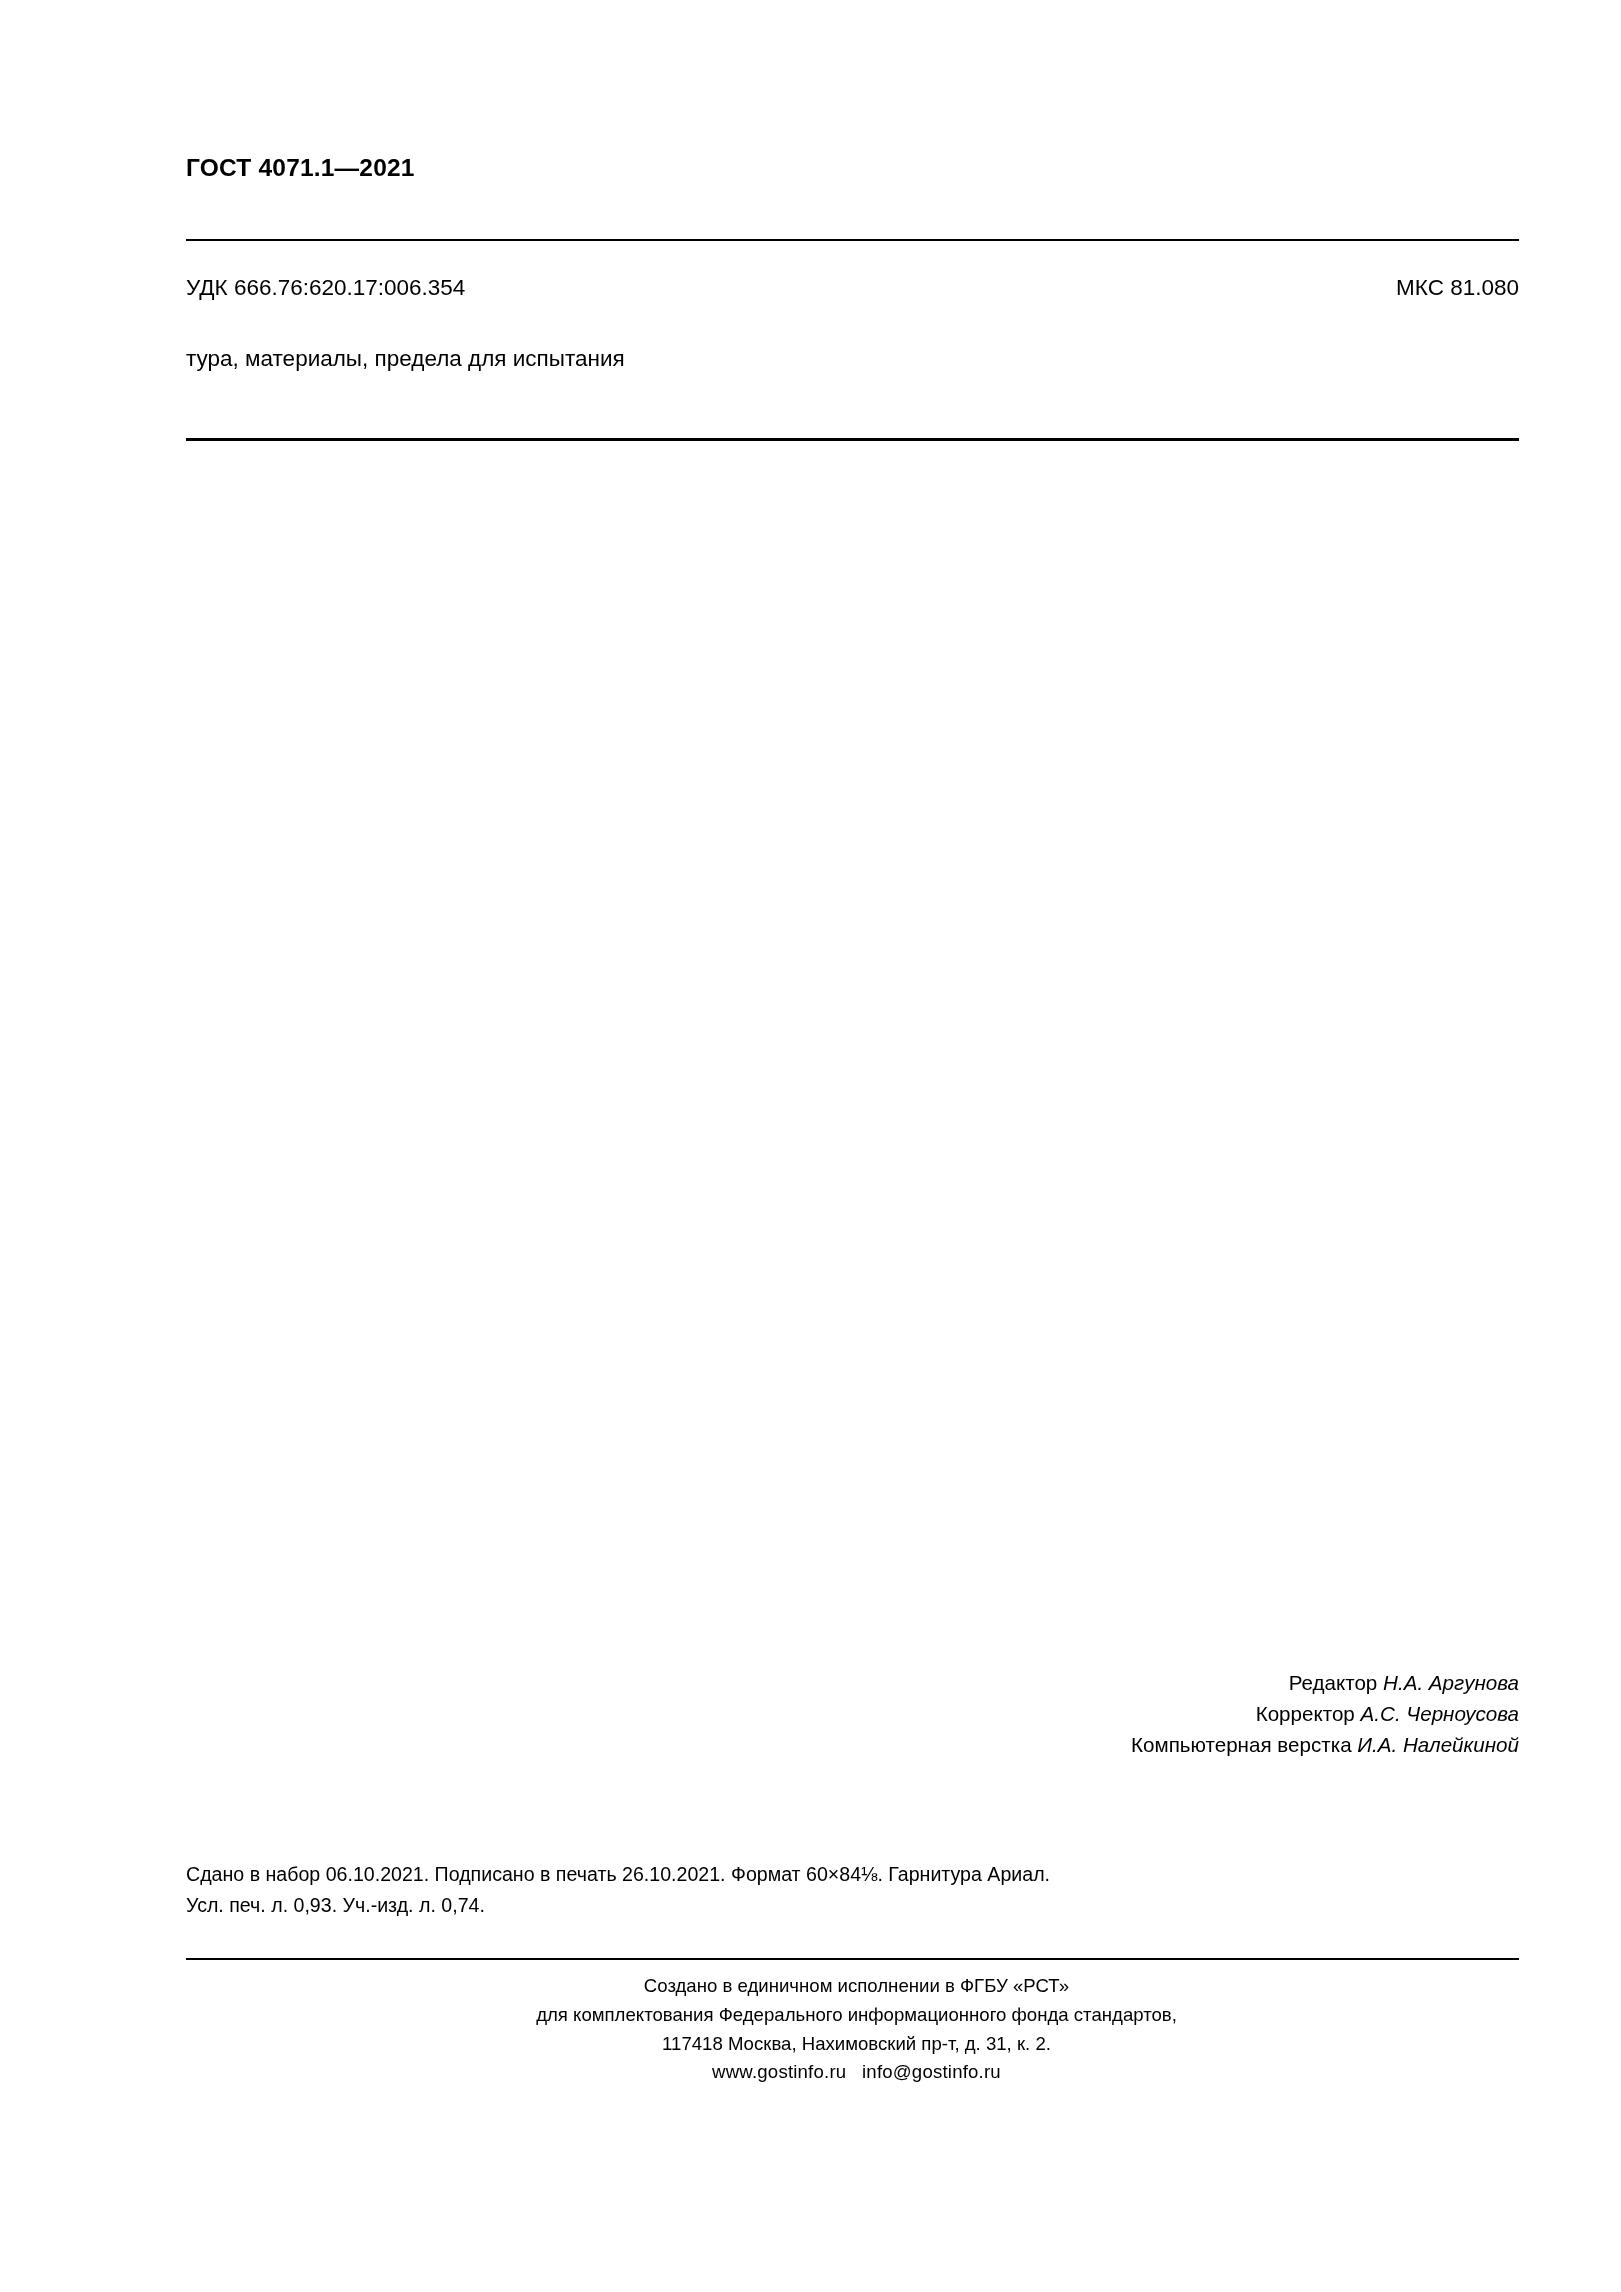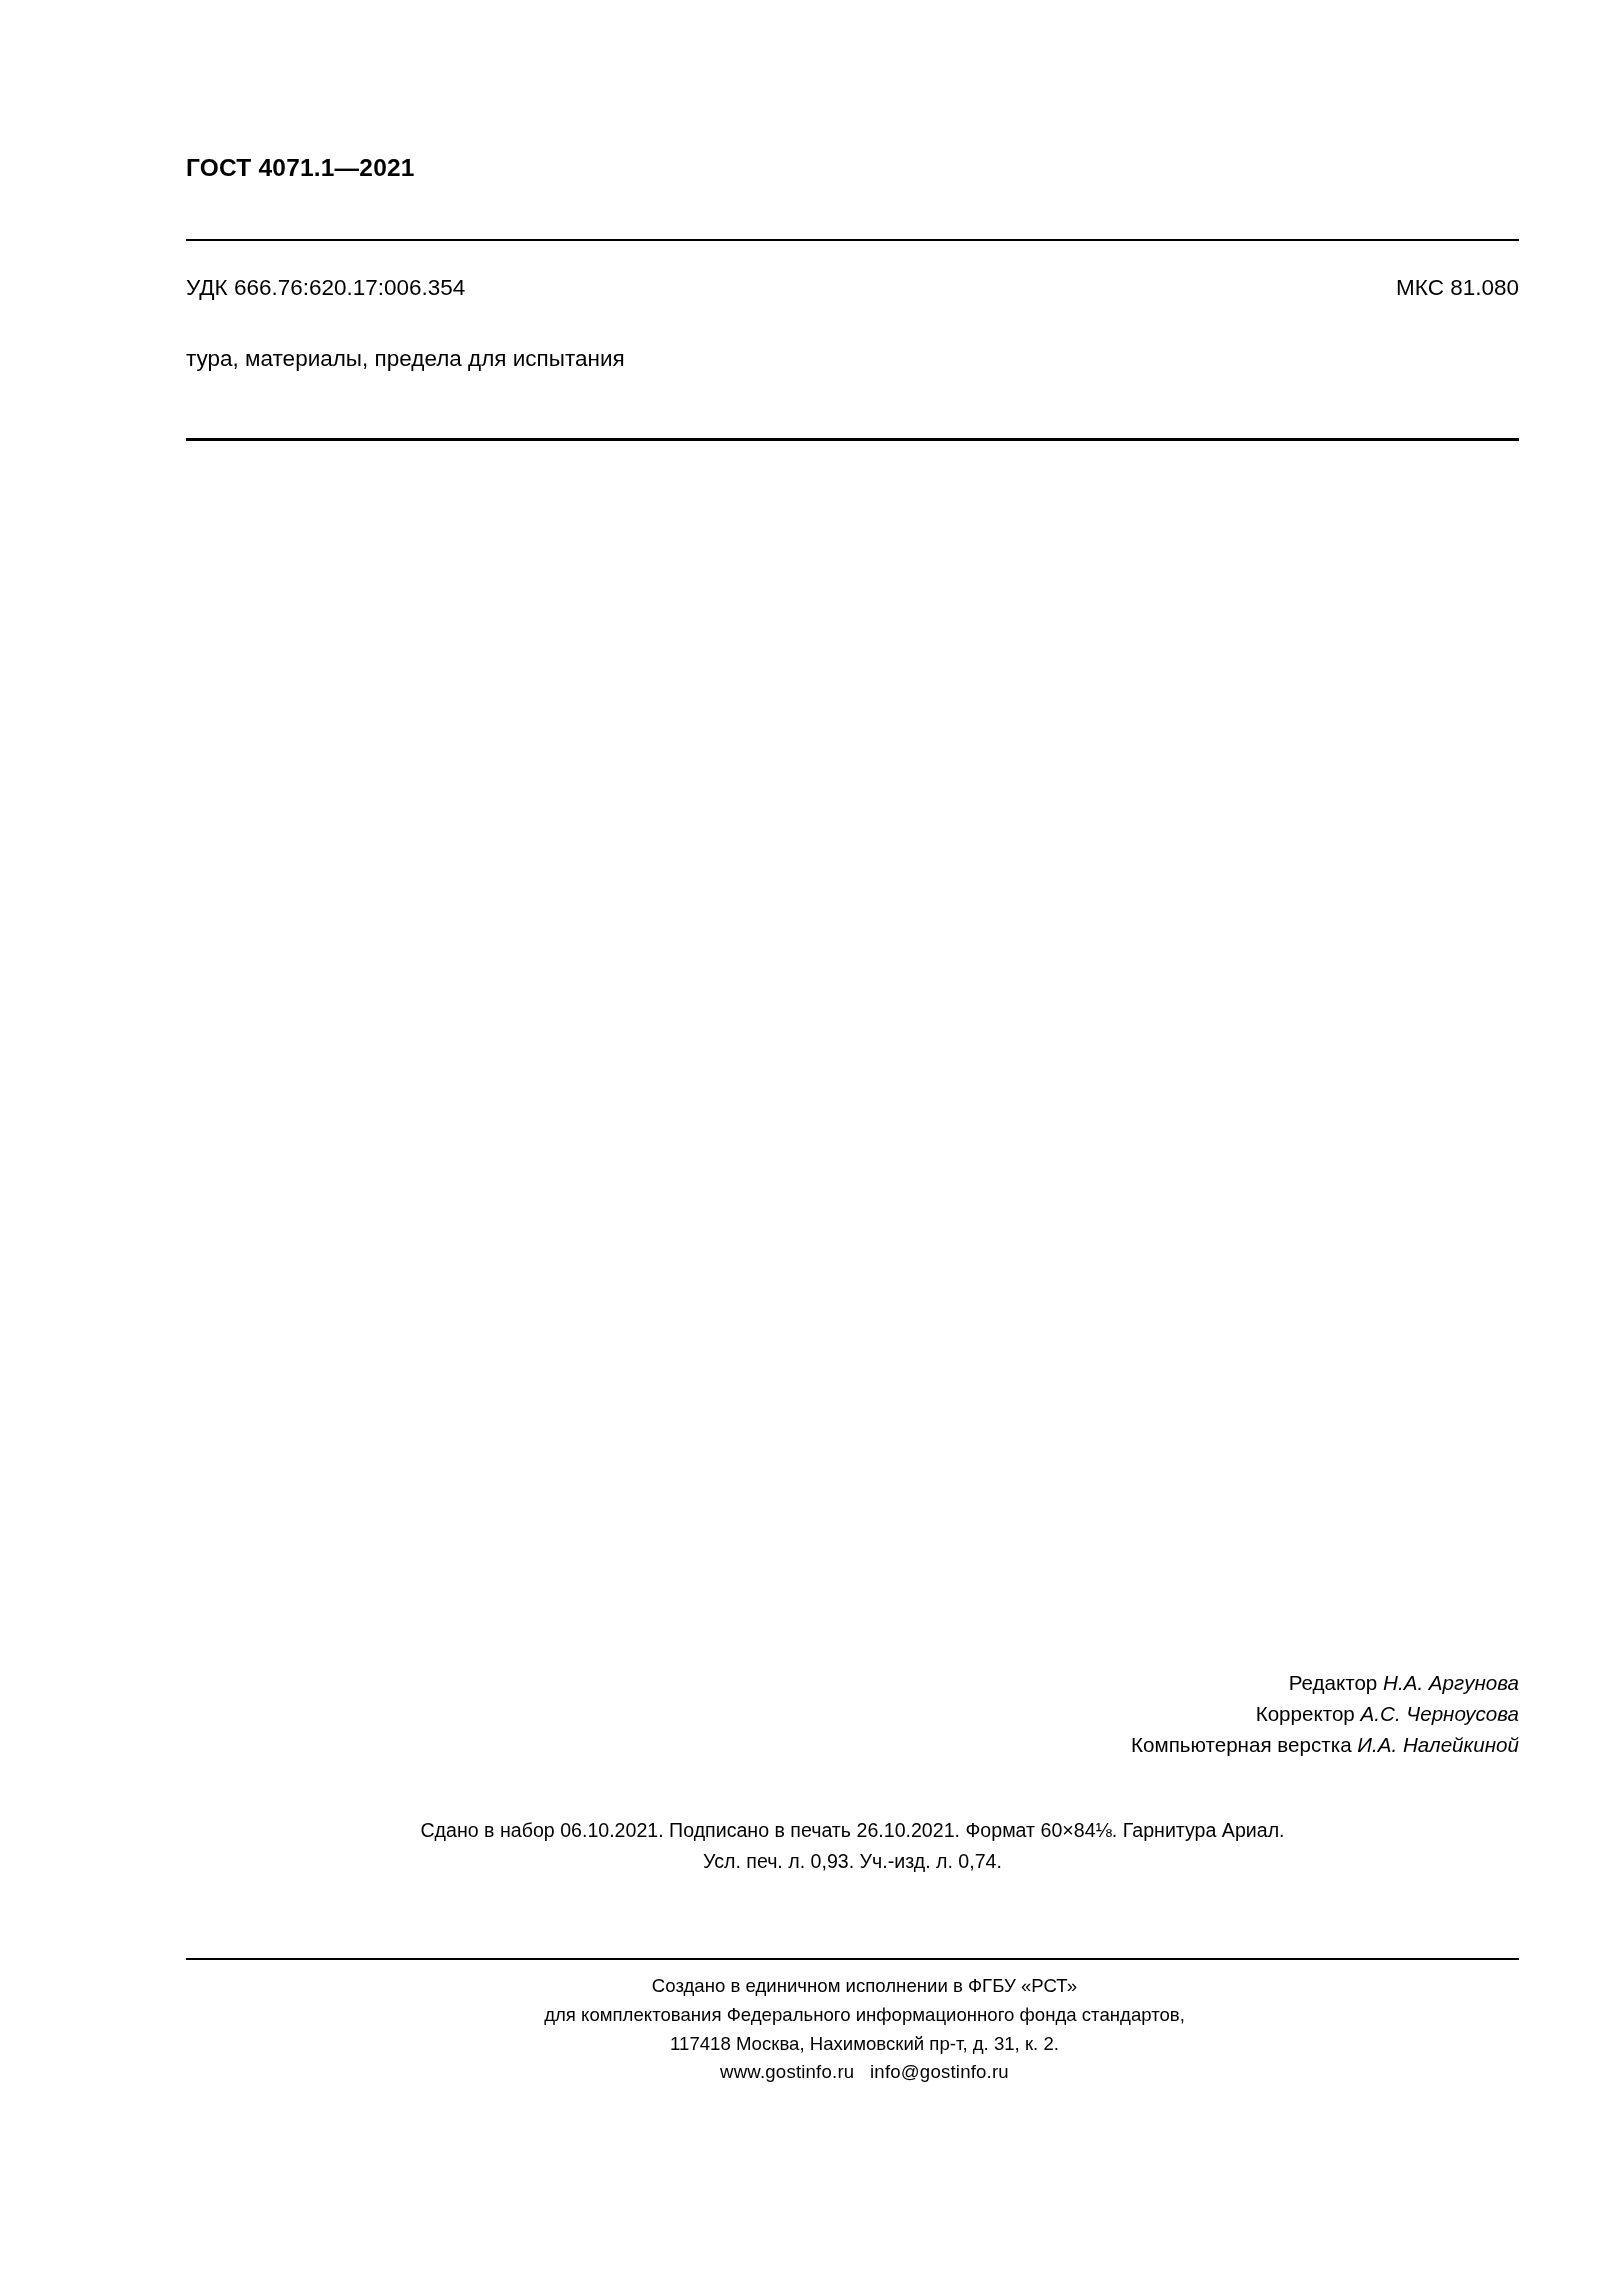--- a/index.html
+++ b/index.html
@@ -86,41 +86,40 @@
     font-size: 20.6px;
     line-height: 1.5;
   }
   .colophon .name {
     font-style: italic;
   }
 
   .print-info {
     position: absolute;
     left: 0;
-    top: 1803px;
+    top: 1847px;
     width: 1333px;
-    text-align: center;
     font-size: 19.6px;
     line-height: 1.6;
   }
 
   .prepared {
     position: absolute;
     left: 0;
     top: 1900px;
     width: 1333px;
     text-align: center;
     font-size: 19.6px;
   }
 
   .rule-footer { top: 1946px; }
 
   .footer-block {
     position: absolute;
-    left: 12px;
+    left: 4px;
     top: 1960px;
     width: 1333px;
     text-align: center;
     font-size: 18.6px;
     line-height: 1.55;
   }
   .footer-block .site {
     letter-spacing: 0.2px;
   }
   .footer-block .site .gap {

